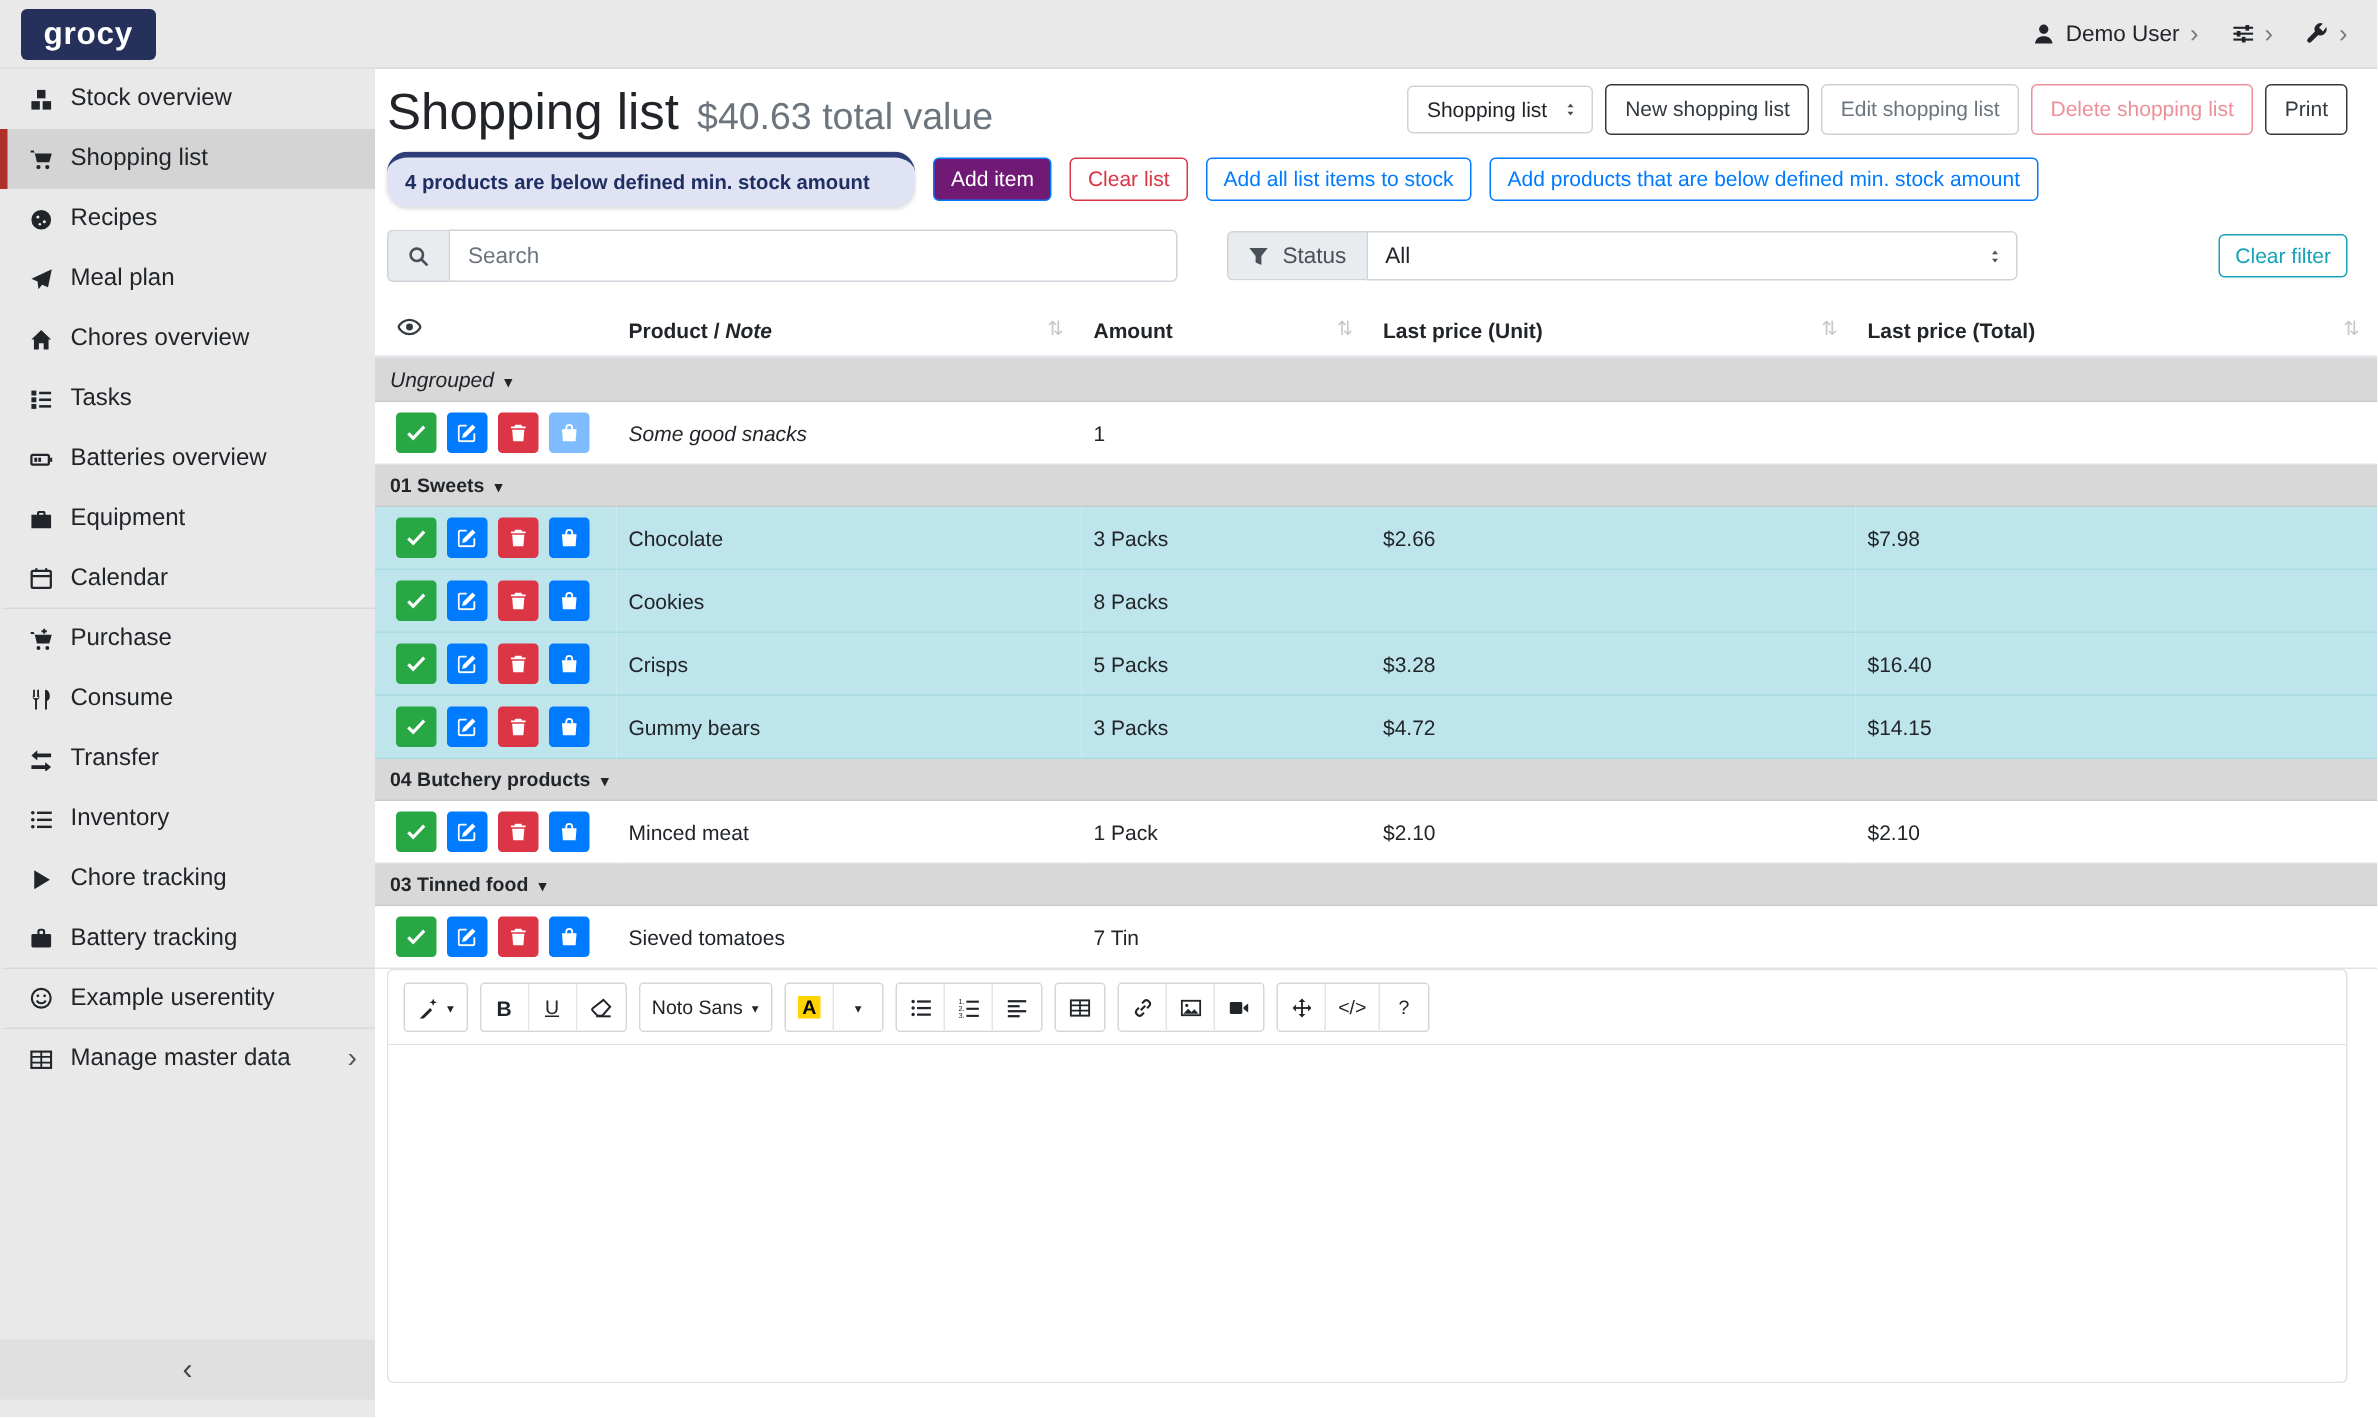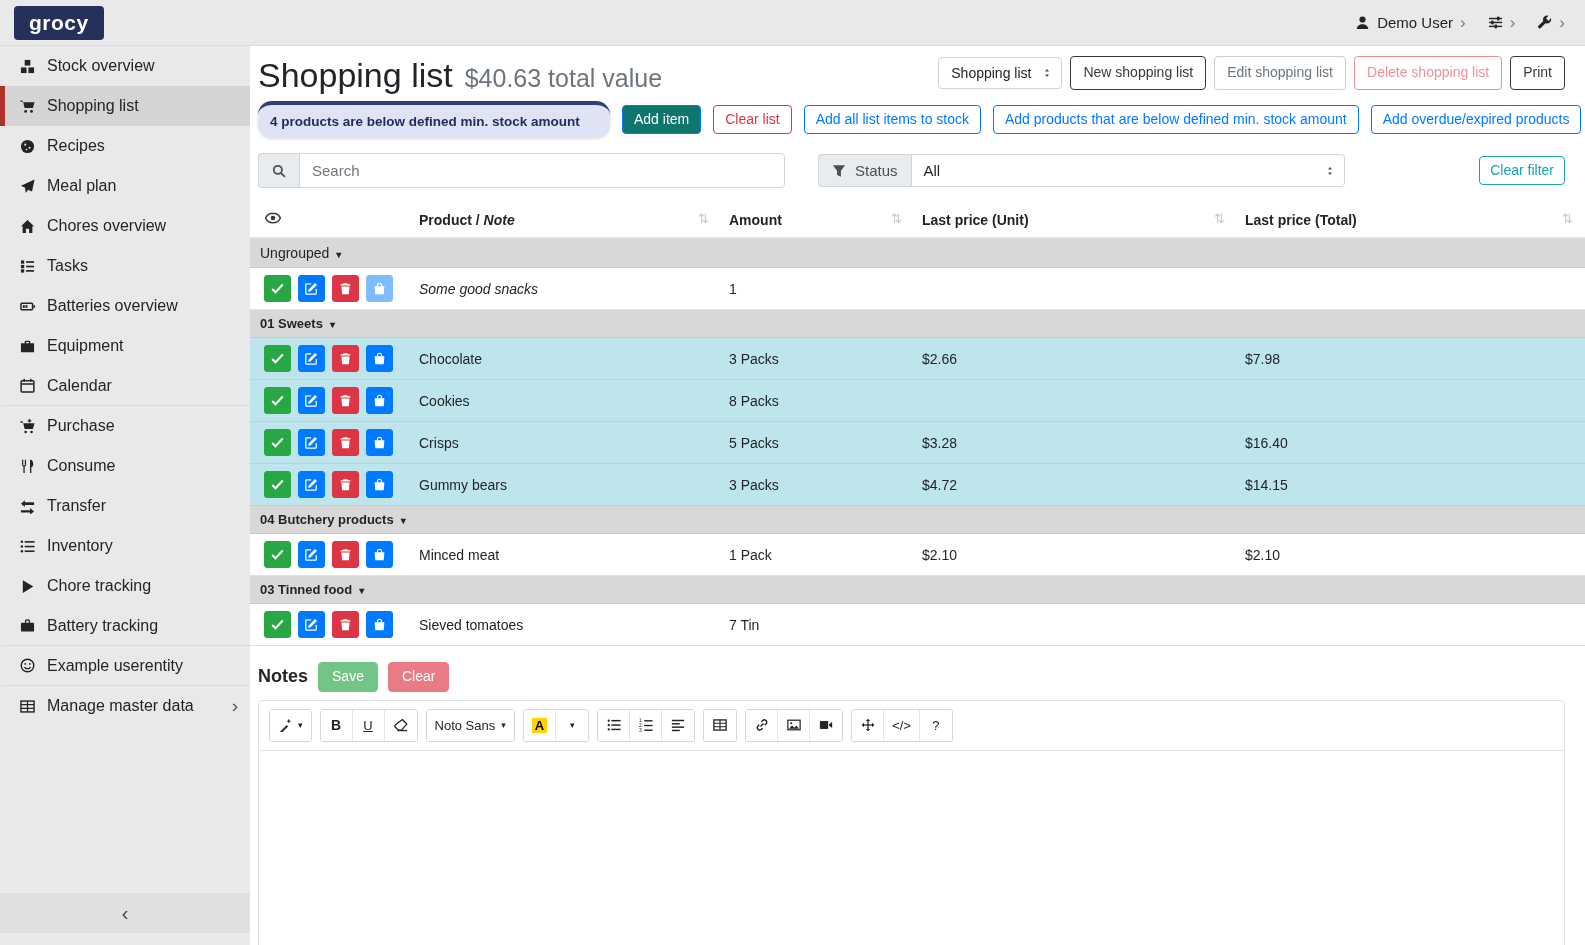--- a/index.html
+++ b/index.html
@@ -47,21 +47,21 @@
   .page-subtitle { font-size: 25px; color: #6c757d; font-weight: 400; }
   .head-controls { margin-left: auto; display: flex; gap: 8px; align-items: center; }
 
   .btn { display: inline-flex; align-items: center; justify-content: center; gap: 6px;
          border-radius: 4px; padding: 7px 12px; font-size: 14px; border: 1px solid transparent;
          background: #fff; cursor: pointer; font-family: inherit; white-space: nowrap; line-height: 1.25; }
   .btn-outline-dark { color: #343a40; border-color: #343a40; }
   .btn-outline-muted { color: #6c757d; border-color: #cfcfcf; }
   .btn-outline-danger { color: #dc3545; border-color: #dc3545; }
   .btn-outline-primary { color: #007bff; border-color: #007bff; }
-  .btn-primary { background: #0f766e; border-color: #007bff; color: #fff; }
+  .btn-primary { background: #701a75; border-color: #007bff; color: #fff; }
   .btn-outline-info { color: #17a2b8; border-color: #17a2b8; }
   .is-disabled { opacity: .55; }
 
   .select-box { position: relative; border: 1px solid #ced4da; border-radius: 4px; background: #fff;
                 padding: 7px 30px 7px 12px; font-size: 14px; display: flex; align-items: center; cursor: pointer; }
   .select-arrows { position: absolute; right: 9px; top: 50%; transform: translateY(-50%); display: inline-flex; }
   .select-arrows svg { width: 10px; height: 12px; color: #495057; }
 
   .toast-row { display: flex; align-items: center; gap: 12px; padding: 4px 20px 10px 8px; }
   .toast { width: 352px; background: #dfe3f3; border-top: 4px solid #2f3e78; padding: 9px 12px;
@@ -90,21 +90,21 @@
   th.col-actions { width: 161px; padding-left: 15px; }
   th.col-product { width: 310px; }
   th.col-amount  { width: 193px; }
   th.col-unit    { width: 323px; }
   .sort { position: absolute; right: 12px; top: 9px; color: #c8c8c8; font-size: 13px; font-weight: 400; }
   .eye { display: inline-flex; color: #343a40; }
   .eye svg { width: 16px; height: 16px; }
 
   tr.group-row td { background: #d8d8d8; padding: 6px 10px; font-weight: 700; font-size: 13px;
                     border-bottom: 1px solid #c9c9c9; cursor: pointer; }
-  tr.group-row .group-name.italic { font-weight: 400; font-size: 14px; }
+  tr.group-row .group-name.italic { font-style: italic; font-weight: 400; font-size: 14px; }
   .caret { margin-left: 7px; font-size: 10px; color: #212529; }
 
   tr.data-row td { padding: 7px 8px; border-bottom: 1px solid #dee2e6; vertical-align: middle; }
   tr.data-row td.cell-actions { padding-left: 14px; white-space: nowrap; }
   tr.data-row.highlight td { background: #bee5eb; border-bottom-color: #aadbe3; }
   .cell-product.note { font-style: italic; }
 
   .act-btn { width: 27px; height: 27px; border-radius: 3px; border: 1px solid transparent;
              display: inline-flex; align-items: center; justify-content: center; margin-right: 7px;
              cursor: pointer; padding: 0; color: #fff; vertical-align: middle; }
@@ -379,21 +379,20 @@
         <button class="btn btn-outline-dark">Print</button>
       </div>
     </div>
 
     <div class="toast-row">
       <div class="toast">4 products are below defined min. stock amount</div>
       <button class="btn btn-primary action-btn">Add item</button>
       <button class="btn btn-outline-danger action-btn">Clear list</button>
       <button class="btn btn-outline-primary action-btn">Add all list items to stock</button>
       <button class="btn btn-outline-primary action-btn">Add products that are below defined min. stock amount</button>
-      <button class="btn btn-outline-primary action-btn">Add overdue/expired products</button>
     </div>
 
     <div class="filter-row">
       <div class="input-group">
         <span class="ig-prefix">
           <span style="display:inline-flex">
               <svg viewBox="0 0 16 16" xmlns="http://www.w3.org/2000/svg" fill="currentColor">
                 <circle cx="6.7" cy="6.7" r="4.7" fill="none" stroke="currentColor" stroke-width="2"></circle>
                 <line x1="10.3" y1="10.3" x2="14.8" y2="14.8" stroke="currentColor" stroke-width="2"></line>
               </svg>
@@ -694,25 +693,20 @@
                 </button></td>
               <td class="cell-product">Sieved tomatoes</td>
               <td>7 Tin</td>
               <td></td>
               <td></td>
             </tr>
           </tbody>
       </table>
     </div>
 
-    <div class="notes-head">
-      <span class="notes-title">Notes</span>
-      <button class="btn btn-save">Save</button>
-      <button class="btn btn-clear">Clear</button>
-    </div>
 
     <div class="editor">
       <div class="editor-toolbar" id="editor-toolbar">
           <span class="tbar-group">
             <button class="tb-btn">
               <span style="display:inline-flex">
                 <svg viewBox="0 0 16 16" xmlns="http://www.w3.org/2000/svg" fill="currentColor">
                   <rect x="0.5" y="12" width="12" height="2.2" transform="rotate(-45 6.5 13.1)"></rect>
                   <path d="M12.3.8l.8 2 2 .8-2 .8-.8 2-.8-2-2-.8 2-.8z"></path>
                 </svg>

